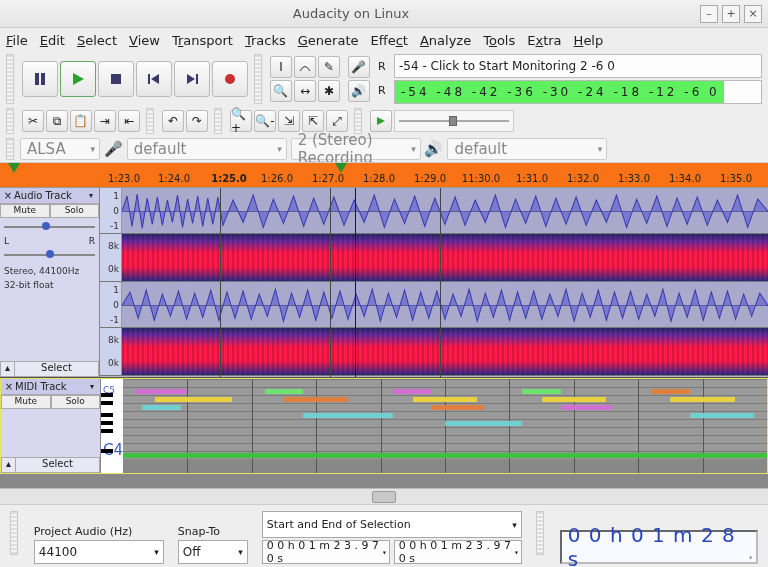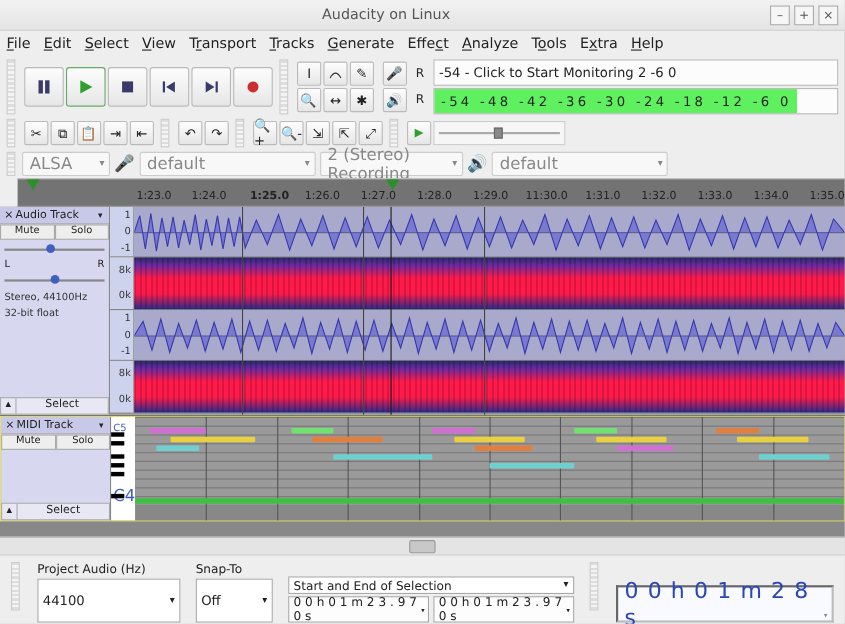--- a/index.html
+++ b/index.html
@@ -26,21 +26,21 @@
 .meterbox { flex:1; height: 24px; border: 1px solid #bbb; background: #fcfcfc; display:flex; align-items:center; padding: 0 4px; font-size:12px; position:relative; }
 .meterlabel { width: 14px; height: 48px; display:flex; flex-direction:column; justify-content:space-around; font-size:11px; padding-left:2px; }
 .meterstack { flex:1; display:flex; flex-direction:column; gap:2px; }
 .meterplay { background: linear-gradient(to right,#5ef05e 0%, #5ef05e 90%, #fcfcfc 90%); padding-left:6px; letter-spacing: 3px; font-size:12px; }
 
 .selectrow { display:flex; align-items:center; padding: 2px 6px; gap: 4px; font-size:15px; }
 .selectrow .dd { height: 22px; border: 1px solid #ccc; background: #f8f8f8; border-radius:2px; padding: 0 18px 0 6px; display:flex; align-items:center; color:#888; position:relative; }
 .selectrow .dd::after { content:"▾"; position:absolute; right:4px; font-size:9px; color:#888; }
 
 
-.ruler { height: 26px; background: #737373; border-top:1px solid #ccc; border-bottom:1px solid #999; position:relative; font-size:10px; margin-left:16px; padding-left:104px; overflow:hidden; }
+.ruler { height: 26px; background: #f97316; border-top:1px solid #ccc; border-bottom:1px solid #999; position:relative; font-size:10px; margin-left:0; padding-left:104px; overflow:hidden; }
 .ruler .marker { position:absolute; top:10px; font-size:10px; transform:translateX(-50%); }
 .ruler .playhead { position:absolute; top:0; width:0; height:0; border-left:6px solid transparent; border-right:6px solid transparent; border-top:10px solid #2a912a; }
 
 
 .tracks { background:#888; height: 300px; overflow:hidden; }
 .track { display:flex; border-bottom:1px solid #555; }
 .trackpanel { width: 100px; background: #d7d7f0; border-right:1px solid #888; display:flex; flex-direction:column; font-size:10px; }
 .trackpanel .hdr { display:flex; align-items:center; height:16px; background:#c8c8e8; border-bottom:1px solid #aaa; padding-left:2px; }
 .trackpanel .hdr .x { width:12px; text-align:center; cursor:pointer; }
 .trackpanel .hdr .name { flex:1; }
@@ -75,21 +75,21 @@
 .midibody .vbar { position:absolute; top:0; bottom:0; width:1px; background:#555; }
 .midibody .cline { position:absolute; left:0; right:0; height:1px; }
 
 
 .hscroll { height:16px; background:#e4e4e4; border-top:1px solid #bbb; display:flex; align-items:center; }
 .hscroll .thumb { height:12px; width:24px; background:#c8c8c8; border:1px solid #999; border-radius:2px; margin:0 auto; }
 
 
 .bottom { padding: 6px 10px; display:flex; align-items:flex-end; gap: 14px; background:#eee; border-top:1px solid #ccc; }
 .bottom .col { display:flex; flex-direction:column; gap:2px; font-size:11px; }
-.bottom select, .bottom .ddsel { height:40px; border:1px solid #aaa; background:#fff; font-size:12px; padding:0 4px; }
+.bottom select, .bottom .ddsel { height:24px; border:1px solid #aaa; background:#fff; font-size:12px; padding:0 4px; }
 .ddsel { display:flex; align-items:center; position:relative; padding-right:18px; }
 .ddsel::after { content:"▾"; position:absolute; right:4px; font-size:9px; }
 .timebox { height:24px; border:1px solid #aaa; background:#fdfdfd; font-family:monospace; font-size:11px; padding:0 4px; display:flex; align-items:center; position:relative; }
 .timebox::after { content:"▾"; position:absolute; right:2px; font-size:8px; }
 .bigtime { height:34px; border:2px inset #bbb; background:#f8faff; font-family:monospace; font-size:20px; color:#2846b8; padding:0 6px; display:flex; align-items:center; letter-spacing:1px; position:relative; }
 .bigtime::after { content:"▾"; position:absolute; right:2px; bottom:0; font-size:8px; color:#888; }
 
 .status { height:22px; border-top:1px solid #ccc; display:flex; align-items:center; padding:0 10px; font-size:12px; justify-content:space-between; }
 
 .vline { position:absolute; top:0; bottom:0; width:1px; background:#444; }
@@ -441,21 +441,21 @@
         <span>44100</span>
       </div>
   </div>
   <div class="col">
     <span>Snap-To</span>
     <div class="ddsel" style="width:70px">
         <span>Off</span>
       </div>
   </div>
   <div class="col">
-    <div class="ddsel" style="width:260px;height:16px;font-size:11px">
+    <div class="ddsel" style="width:260px;height:27px;font-size:11px">
         <span>Start and End of Selection</span>
       </div>
     <div style="display:flex;gap:4px">
       <div class="timebox" style="width:128px">
           <span>0 0 h 0 1 m 2 3 . 9 7 0 s</span>
         </div>
       <div class="timebox" style="width:128px">
           <span>0 0 h 0 1 m 2 3 . 9 7 0 s</span>
         </div>
     </div>

